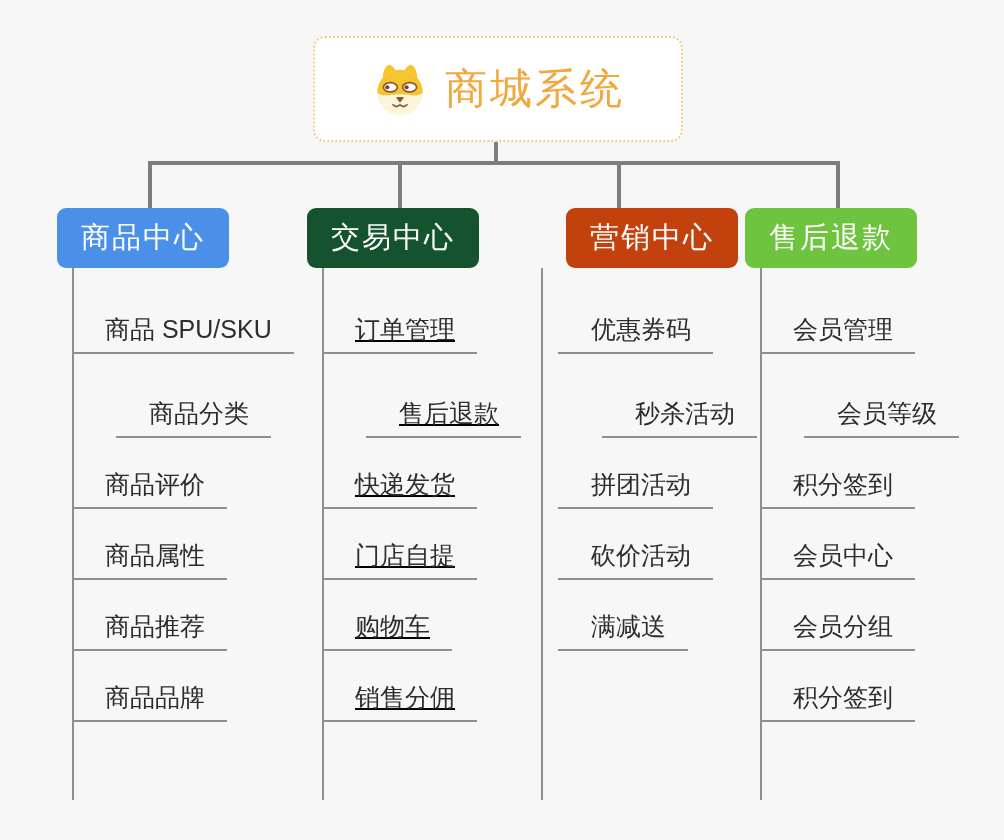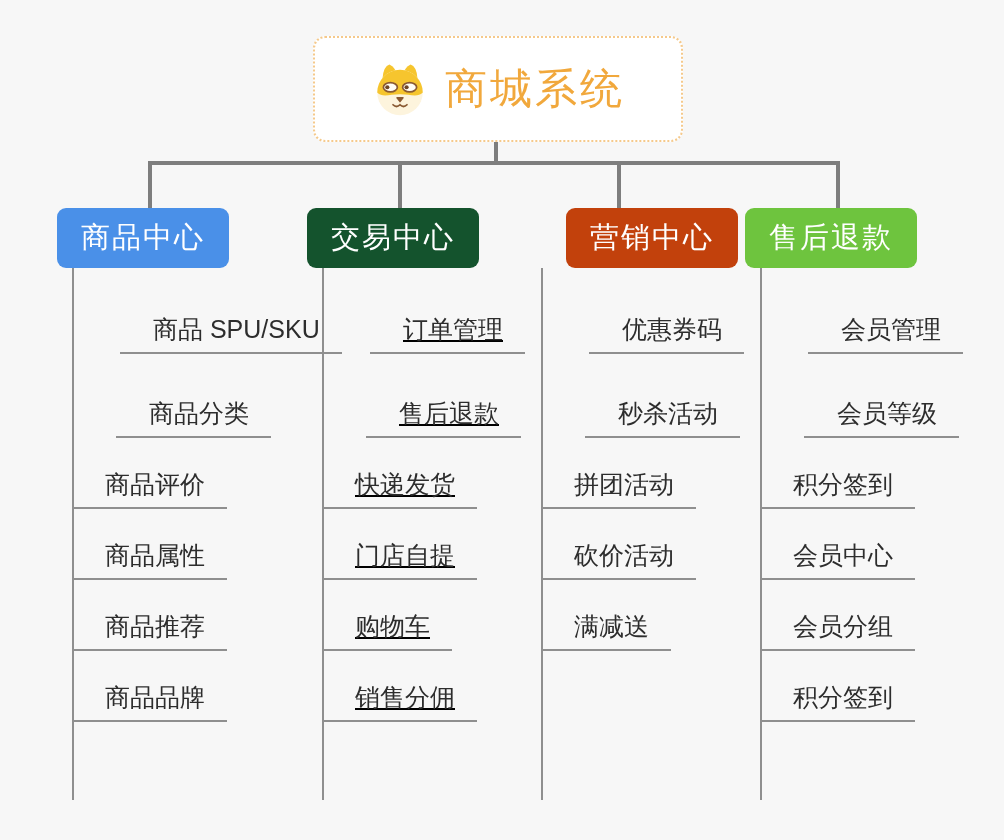--- a/index.html
+++ b/index.html
@@ -68,28 +68,28 @@
   }
   .stem-1 { left:72px; }
   .stem-2 { left:322px; }
   .stem-3 { left:541px; }
   .stem-4 { left:760px; }
 
   
   .column { position:absolute; top:268px; }
   .column-1 { left:72px; }
   .column-2 { left:322px;text-decoration:underline; }
-  .column-3 { left:541px; }
+  .column-3 { left:541px;padding-left:17px; }
   .column-4 { left:760px; }
 
   .leaf {
     height:71px;
     display:flex; align-items:flex-end;
   }
-  .leaf.first { height:86px;margin-left:48px; }
+  .leaf.first { height:86px; }
   .leaf.second { height:84px;margin-left:44px; }
   .leaf-label {
     display:inline-block;
     white-space:nowrap;
     font-size:25px;
     color:#2d2d2d;
     padding:0 22px 6px 33px;
     border-bottom:2px solid #8f8f8f;
   }
 </style>

